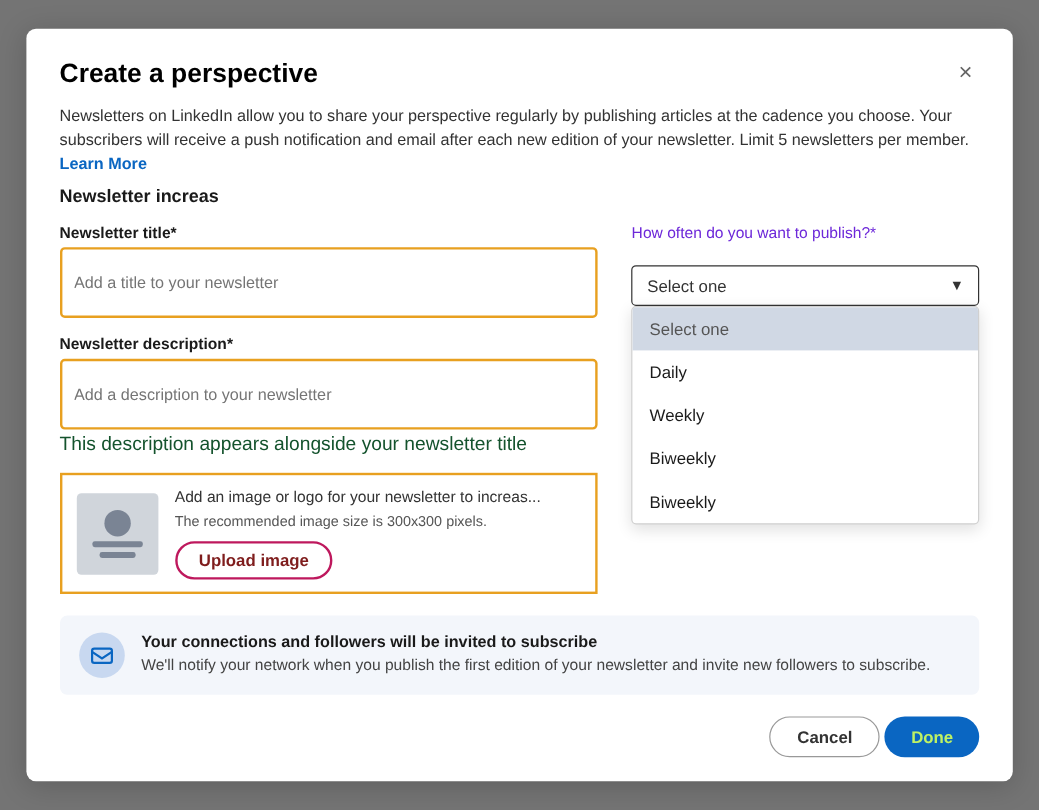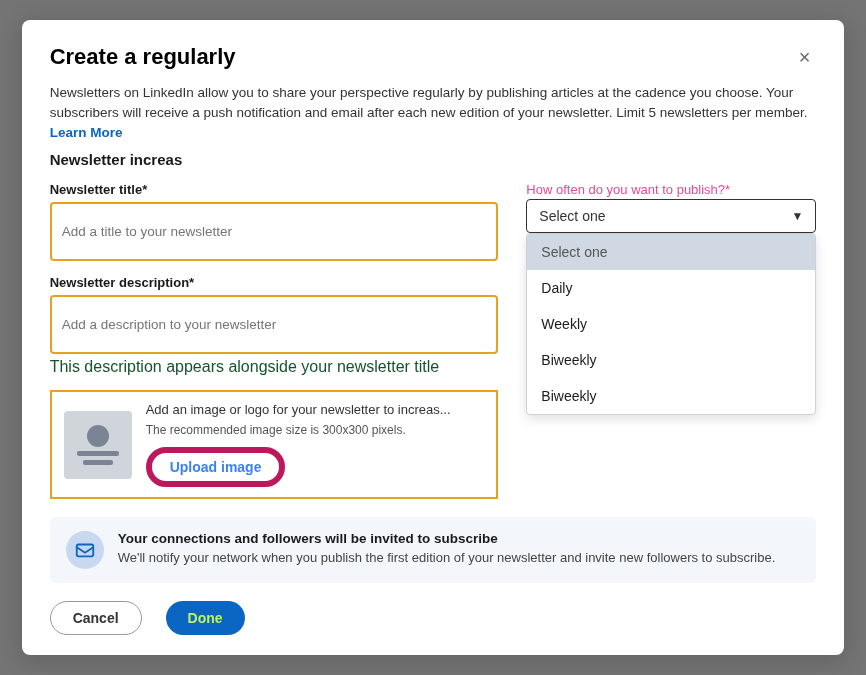--- a/index.html
+++ b/index.html
@@ -156,35 +156,35 @@
       font-size: 13px;
       color: #333;
       margin-bottom: 6px;
     }
     .image-rec {
       font-size: 12px;
       color: #555;
       margin-bottom: 10px;
     }
     .upload-btn {
-      border: 6px solid #be185d;
+      border: 2px solid #be185d;
       background: #fff;
       border-radius: 20px;
       padding: 6px 18px;
       font-size: 14px;
       font-weight: 700;
       cursor: pointer;
-      color: #3b82f6;
+      color: #7f1d1d;
     }
 
     
     .freq-label {
       font-size: 13px;
-      color: #ec4899;
-      margin-bottom: 2px;
+      color: #6d28d9;
+      margin-bottom: 20px;
       font-weight: 400;
     }
     .select-box {
       width: 100%;
       border: 1.5px solid #333;
       border-radius: 4px;
       padding: 8px 12px;
       font-size: 14px;
       background: #fff;
       display: flex;
@@ -258,21 +258,22 @@
     }
     .notif-text p {
       font-size: 13px;
       color: #444;
       line-height: 1.4;
     }
 
     
     .modal-footer {
       display: flex;
-      gap: 24px;
+      justify-content: flex-end;
+      gap: 4px;
       margin-top: 18px;
     }
     .btn-cancel {
       border: 1.5px solid #999;
       background: #fff;
       border-radius: 20px;
       padding: 8px 22px;
       font-size: 14px;
       font-weight: 600;
       cursor: pointer;
@@ -289,21 +290,21 @@
       color: #bef264;
     }
   </style>
 </head>
 <body>
 
 <div class="modal-overlay">
   <div class="modal">
 
     <div class="modal-header">
-      <h2 class="modal-title">Create a regularly</h2>
+      <h2 class="modal-title">Create a perspective</h2>
       <button class="close-btn">×</button>
     </div>
 
     <p class="intro-text">
       <span>Newsletters on LinkedIn allow you to share your perspective regularly by publishing articles at the cadence you choose. Your subscribers will receive a push notification and email after each new edition of your newsletter. Limit 5 newsletters per member.</span>
       <a href="#">Learn More</a>
     </p>
 
     <div class="section-title">Newsletter increas</div>
 

